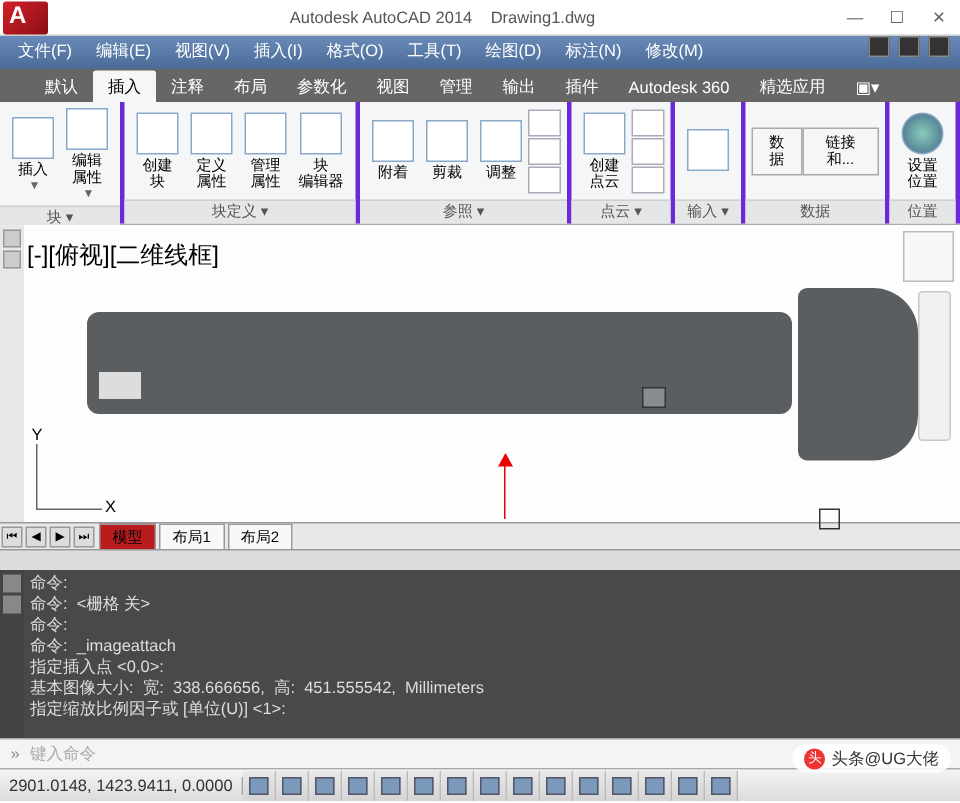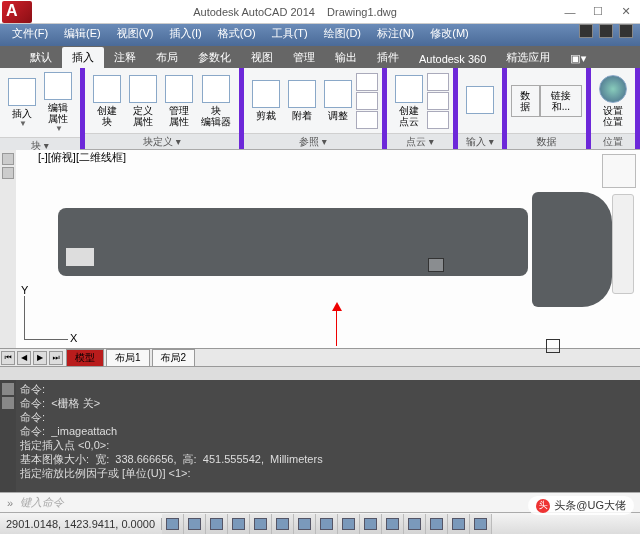--- a/index.html
+++ b/index.html
@@ -11,33 +11,33 @@
 .winbtns{display:flex;}
 .winbtn{width:28px;height:24px;display:flex;align-items:center;justify-content:center;color:#666;cursor:pointer;}
 .menubar{height:22px;background:linear-gradient(#6a8bb8,#4a6a98);display:flex;align-items:flex-start;padding:0 4px;color:#fff;}
 .menuitem{padding:2px 8px;cursor:pointer;}
 .menu-spacer{flex:1;}
 .mb-icon{width:14px;height:14px;margin:0 3px;background:#333;border:1px solid #888;}
 .ribbon-tabs{height:22px;background:#666;display:flex;align-items:flex-end;padding-left:20px;}
 .rtab{padding:3px 10px;color:#fff;cursor:pointer;border-top-left-radius:2px;border-top-right-radius:2px;}
 .rtab.active{background:#f5f6f7;color:#000;}
 .ribbon{height:82px;background:#f5f6f7;display:flex;border-bottom:1px solid #aaa;}
-.rgroup{border-right:5px solid #6d28d9;display:flex;flex-direction:column;}
+.rgroup{border-right:3px solid #6d28d9;display:flex;flex-direction:column;}
 .rgroup-body{flex:1;display:flex;align-items:center;padding:2px 4px;}
 .rgroup-title{height:16px;background:#e4e6e8;text-align:center;color:#555;font-size:10px;line-height:16px;border-top:1px solid #d0d0d0;position:relative;}
 .rbtn{display:flex;flex-direction:column;align-items:center;justify-content:center;padding:2px 4px;cursor:pointer;min-width:28px;}
 .rbtn-icon{width:28px;height:28px;border:1px solid #8aa8c8;background:#fff;margin-bottom:2px;position:relative;}
 .rbtn-label{font-size:10px;text-align:center;line-height:11px;}
 .mini-row{display:flex;flex-direction:column;gap:1px;}
 .mini-btn{width:22px;height:18px;border:1px solid #aab;background:#fff;cursor:pointer;}
 .canvas-area{position:relative;height:198px;background:#fff;display:flex;}
 .canvas-left{width:16px;background:#e8e8e8;display:flex;flex-direction:column;align-items:center;padding-top:2px;}
 .canvas-left-btn{width:12px;height:12px;background:#ccc;margin:1px 0;border:1px solid #999;}
 .canvas-main{flex:1;position:relative;background:#fdfdfd;}
-.viewport-label{position:absolute;top:0;left:2px;color:#000;font-size:11px;margin-left:20px;}
+.viewport-label{position:absolute;top:10px;left:2px;color:#000;font-size:16px;}
 .part{position:absolute;top:42px;left:42px;right:28px;height:110px;}
 .part-body{position:absolute;left:0;top:16px;width:470px;height:68px;background:#5a5e61;border-radius:8px;}
 .part-end{position:absolute;right:0;top:0;width:80px;height:115px;background:#5a5e61;border-radius:6px 30px 30px 6px;}
 .part-notch{position:absolute;left:8px;top:56px;width:28px;height:18px;background:#ddd;}
 .part-port{position:absolute;left:370px;top:66px;width:16px;height:14px;background:#8a8d90;border:1px solid #333;}
 .ucs{position:absolute;bottom:8px;left:8px;}
 .ucs-y{position:absolute;bottom:0;left:0;width:1px;height:44px;background:#666;}
 .ucs-x{position:absolute;bottom:0;left:0;width:44px;height:1px;background:#666;}
 .ucs-ylabel{position:absolute;bottom:44px;left:-3px;}
 .ucs-xlabel{position:absolute;bottom:-4px;left:46px;}
@@ -53,21 +53,21 @@
 .ltab.active{background:#b91c1c;}
 .scroll-h{height:14px;background:#ddd;border-top:1px solid #999;}
 .cmd-area{height:112px;background:#14532d;display:flex;}
 .cmd-left{width:16px;background:#444;display:flex;flex-direction:column;align-items:center;padding-top:2px;}
 .cmd-left-btn{width:12px;height:12px;background:#888;margin:1px 0;}
 .cmd-text{flex:1;background:#494949;color:#ddd;padding:2px 4px;font-family:SimSun,monospace;font-size:11px;line-height:14px;overflow:hidden;position:relative;}
 .cmd-text div{white-space:pre;}
 .annotation{color:#e00;font-weight:bold;position:absolute;}
 .cmd-input-row{height:20px;background:#f4f4f4;display:flex;align-items:center;border-top:1px solid #aaa;}
 .cmd-chevron{width:20px;text-align:center;color:#888;}
-.cmd-input{flex:1;color:#aaa;font-style:italic;}
+.cmd-input{flex:1;color:#aaa;}
 .statusbar{height:22px;background:linear-gradient(#f4f4f4,#dcdcdc);display:flex;align-items:center;border-top:1px solid #aaa;font-size:10px;}
 .coords{padding:0 6px;color:#333;border-right:1px solid #aaa;}
 .sb-icons{display:flex;flex:1;}
 .sb-icon{width:22px;height:20px;border-right:1px solid #bbb;background:linear-gradient(#e8e8e8,#d4d4d4);cursor:pointer;position:relative;}
 .sb-icon::after{content:"";position:absolute;inset:4px;background:#7a99bb;border:1px solid #556;}
 .watermark{position:absolute;right:6px;bottom:20px;background:rgba(255,255,255,.85);border-radius:10px;padding:2px 8px;font-size:11px;color:#333;display:flex;align-items:center;gap:4px;}
 .wm-logo{width:14px;height:14px;border-radius:50%;background:#e33;color:#fff;font-size:9px;display:flex;align-items:center;justify-content:center;}
 .drop{font-size:8px;margin-left:2px;color:#666;}
 </style>
 </head>
@@ -155,25 +155,25 @@
           <div class="rbtn-label" style="white-space:pre">块
 编辑器</div>
         </div>
     </div>
     <div class="rgroup-title">块定义 ▾</div>
   </div>
   <div class="rgroup">
     <div class="rgroup-body">
       <div class="rbtn">
           <div class="rbtn-icon"></div>
+          <div class="rbtn-label">附着</div>
+        </div>
+      <div class="rbtn">
+          <div class="rbtn-icon"></div>
           <div class="rbtn-label">剪裁</div>
-        </div>
-      <div class="rbtn">
-          <div class="rbtn-icon"></div>
-          <div class="rbtn-label">附着</div>
         </div>
       <div class="rbtn">
           <div class="rbtn-icon"></div>
           <div class="rbtn-label">调整</div>
         </div>
       <div class="mini-row">
           <div class="mini-btn"></div>
           <div class="mini-btn"></div>
           <div class="mini-btn"></div>
         </div>

